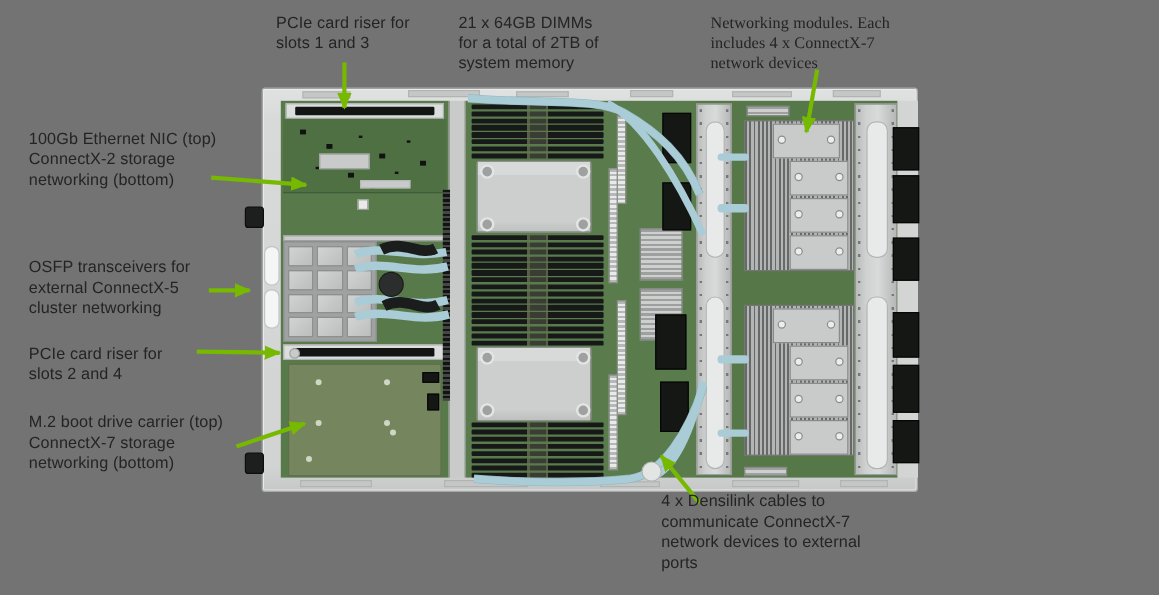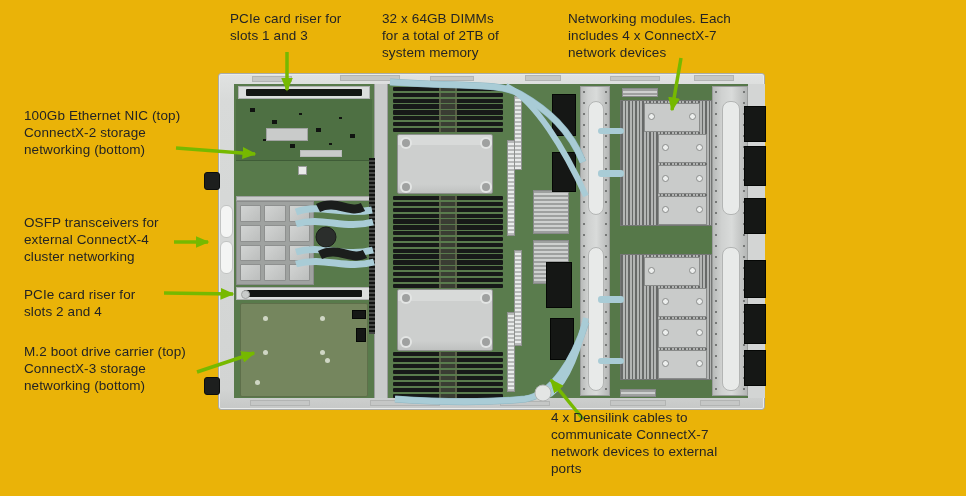--- a/index.html
+++ b/index.html
@@ -1,21 +1,21 @@
 <!DOCTYPE html>
 <html style="--accent: #76b900; --text: #242424; --pcb: #587a4b; --pcb-dark: #4e7043; --chassis: #d8dad9; --rail: #cfd1d0; --heatsink: #cdcfce; --cable: #a9ccd6; --sage: #75865e;"><head>
 <meta charset="utf-8">
 <style>
   :root{
     --accent:#76b900; --text:#242424; --pcb:#587a4b; --pcb-dark:#4e7043;
     --chassis:#d8dad9; --rail:#cfd1d0; --heatsink:#cdcfce; --cable:#a9ccd6;
     --sage:#75865e; --ink:#161816;
   }
   html,body{margin:0;padding:0;background:#ffffff;}
-  .stage{position:relative;width:966px;height:496px;background:#eab308;overflow:hidden;
+  .stage{position:relative;width:966px;height:496px;background:#737373;overflow:hidden;
          font-family:"Liberation Sans","DejaVu Sans",sans-serif;}
   .abs{position:absolute;box-sizing:border-box;}
   .label{position:absolute;font-size:13.5px;line-height:17px;color:var(--text);
          white-space:pre-line;letter-spacing:.1px;}
   
   .chassis{background:linear-gradient(180deg,#e0e2e1,var(--chassis) 8%,#d2d4d3 94%,#c6c8c7);
            border:1px solid #a9abaa;border-radius:3px;
            box-shadow:inset 0 0 0 1px #e9ebea;}
   .edge-detail{background:#c5c7c6;border:1px solid #b2b4b3;}
   .knob{background:#1d1f1e;border-radius:3px;border:1px solid #0c0e0d;}
@@ -300,34 +300,34 @@
     <line class="arrow" x1="681" y1="58" x2="672" y2="110" marker-end="url(#ah)"></line>
     <line class="arrow" x1="176" y1="148" x2="255" y2="154" marker-end="url(#ah)"></line>
     <line class="arrow" x1="174" y1="242" x2="208" y2="242" marker-end="url(#ah)"></line>
     <line class="arrow" x1="164" y1="293" x2="233" y2="294" marker-end="url(#ah)"></line>
     <line class="arrow" x1="197" y1="372" x2="254" y2="353" marker-end="url(#ah)"></line>
     <line class="arrow" x1="583" y1="419" x2="551" y2="380" marker-end="url(#ah)"></line>
   </svg>
 
   <div class="label" style="left:230px;top:10px;">PCIe card riser for
 slots 1 and 3</div>
-  <div class="label" style="left:382px;top:10px;">32 x 64GB DIMMs
+  <div class="label" style="left:382px;top:10px;">21 x 64GB DIMMs
 for a total of 2TB of
 system memory</div>
-  <div class="label" style="left:568px;top:10px;">Networking modules. Each
+  <div class="label" style="left:592px;top:10px;font-family:Liberation Serif, serif;">Networking modules. Each
 includes 4 x ConnectX-7
 network devices</div>
   <div class="label" style="left:24px;top:107px;">100Gb Ethernet NIC (top)
 ConnectX-2 storage
 networking (bottom)</div>
   <div class="label" style="left:24px;top:214px;">OSFP transceivers for
-external ConnectX-4
+external ConnectX-5
 cluster networking</div>
   <div class="label" style="left:24px;top:286px;">PCIe card riser for
 slots 2 and 4</div>
   <div class="label" style="left:24px;top:343px;">M.2 boot drive carrier (top)
-ConnectX-3 storage
+ConnectX-7 storage
 networking (bottom)</div>
   <div class="label" style="left:551px;top:409px;">4 x Densilink cables to
 communicate ConnectX-7
 network devices to external
 ports</div>
 </div>
 
 </body></html>

